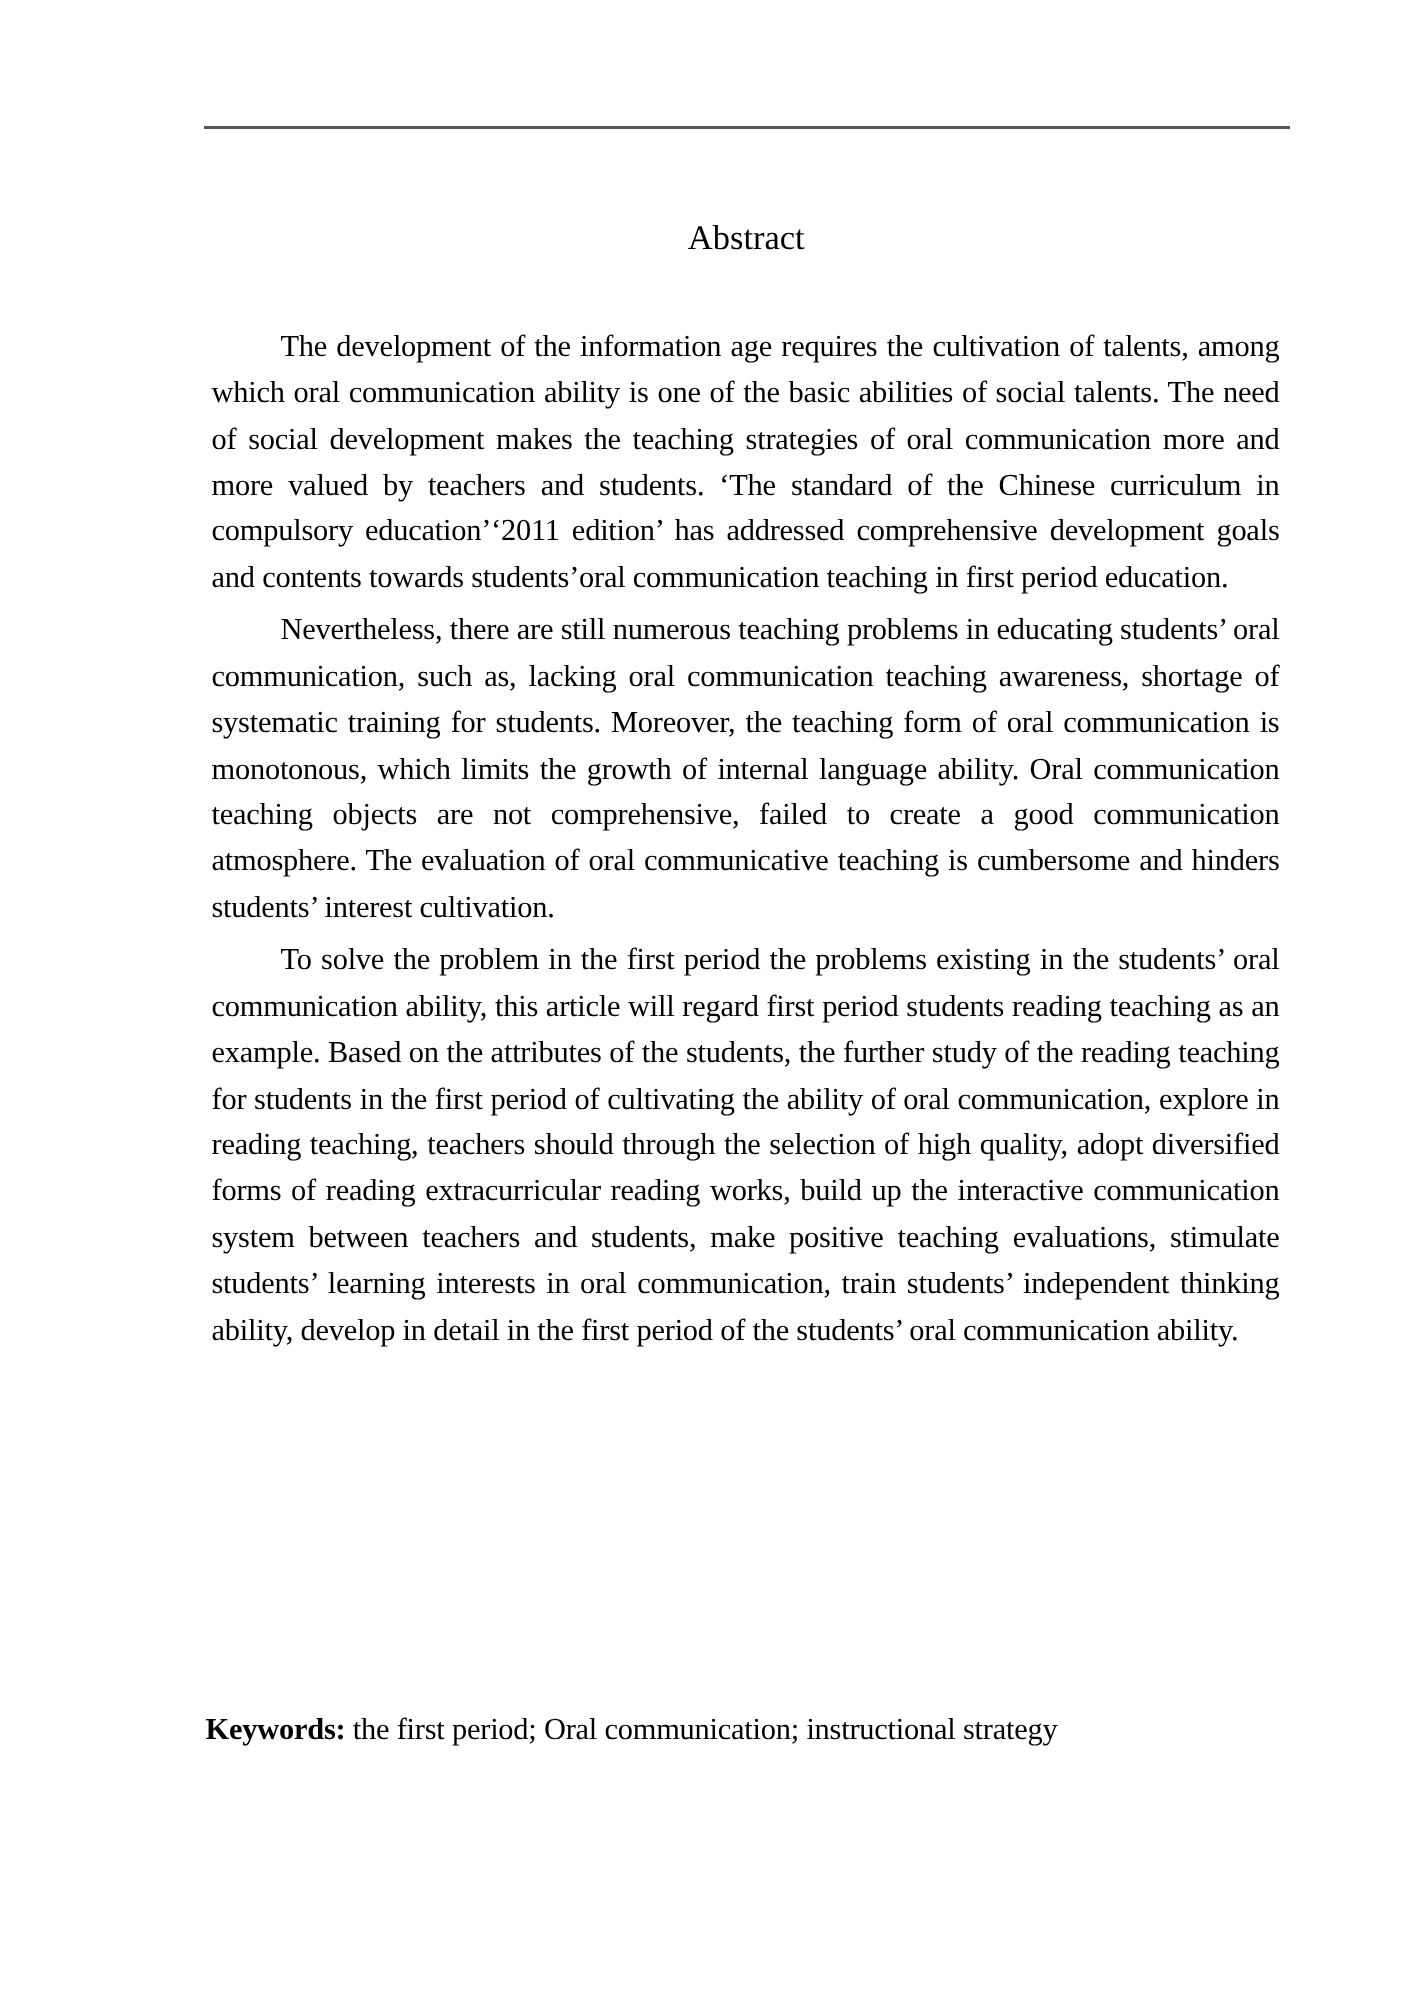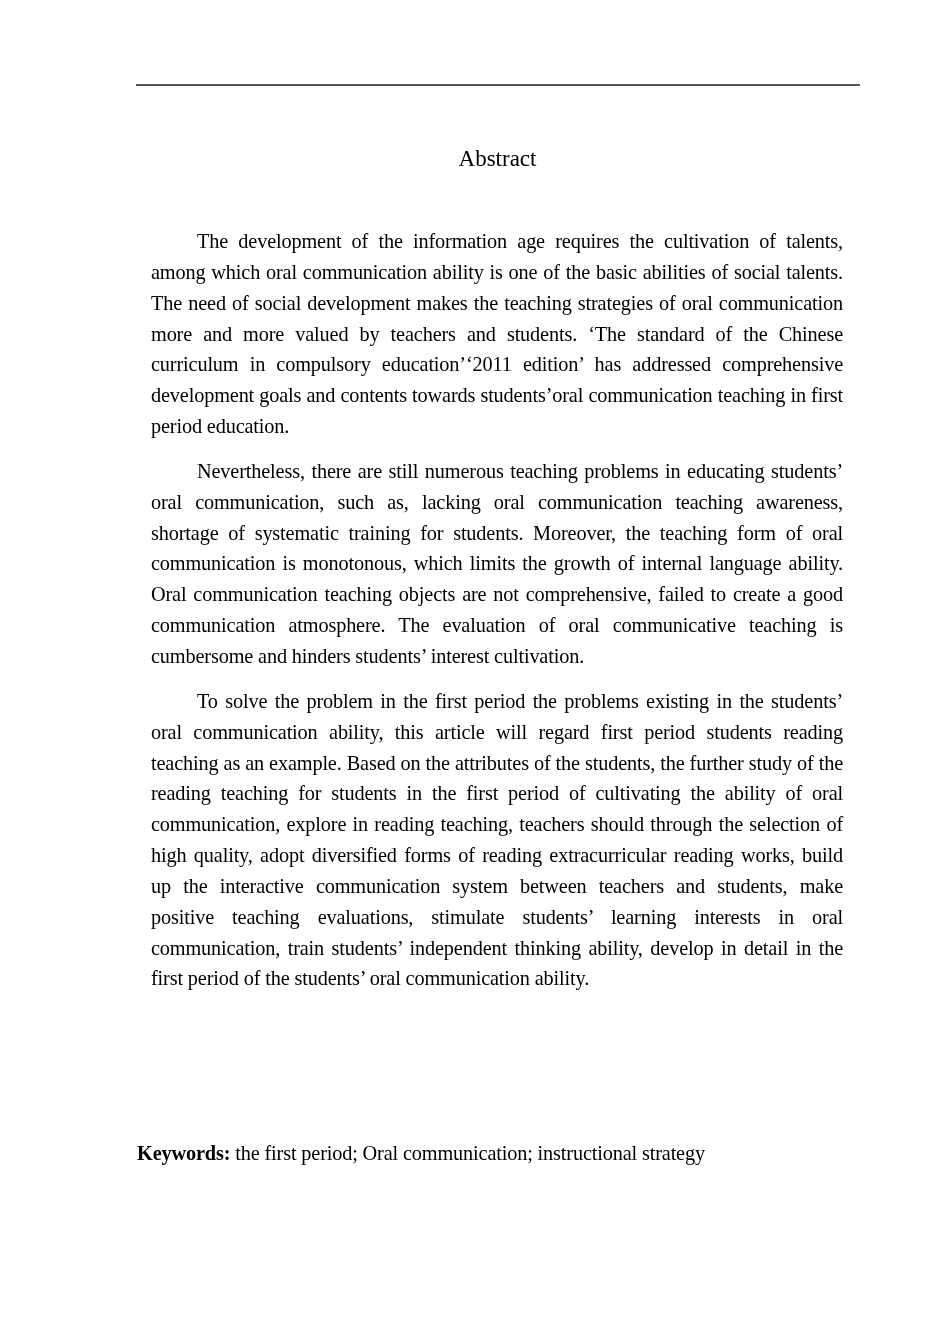--- a/index.html
+++ b/index.html
@@ -37,21 +37,21 @@
       position: absolute;
       left: 137px;
       top: 212px;
       width: 720px;
       font-size: 20.3px;
       line-height: 30.85px;
       text-align: justify;
       letter-spacing: -0.15px;
     }
     .body-text p {
-      margin: 14px;
+      margin: 4px;
       text-indent: 46px;
     }
     .keywords {
       position: absolute;
       left: 137px;
       top: 1138px;
       width: 720px;
       font-size: 20.3px;
       line-height: 30px;
       letter-spacing: -0.15px;

